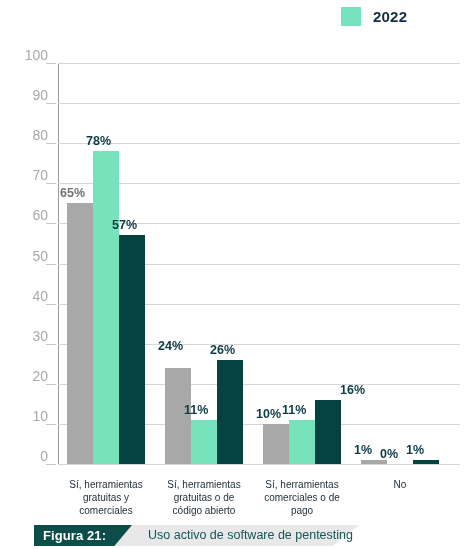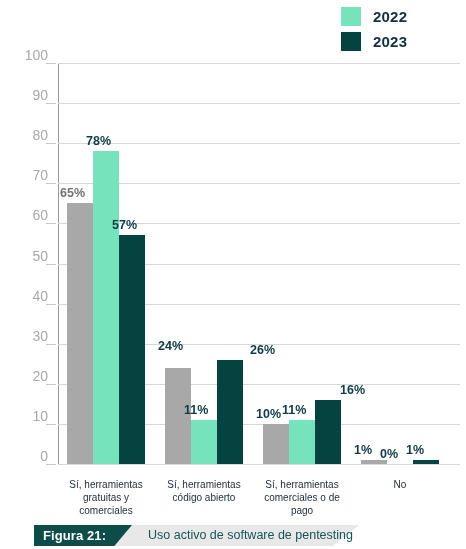--- a/index.html
+++ b/index.html
@@ -156,24 +156,20 @@
     line-height: 15px;
   }
 </style>
 </head>
 <body>
 
 <div id="legend">
   <div class="legend-row">
     <span class="legend-swatch" style="background: rgb(118, 227, 188);"></span>
     <span class="legend-label">2022</span>
-  </div>
-  <div class="legend-row">
-    <span class="legend-swatch" style="background: rgb(4, 67, 63);"></span>
-    <span class="legend-label">2023</span>
   </div>
 </div>
 
 <div id="ylabels">
     <div class="ylabel" style="top: 48px;">100</div>
     <div class="ylabel" style="top: 88.1px;">90</div>
     <div class="ylabel" style="top: 128.2px;">80</div>
     <div class="ylabel" style="top: 168.3px;">70</div>
     <div class="ylabel" style="top: 208.4px;">60</div>
     <div class="ylabel" style="top: 248.5px;">50</div>
@@ -220,39 +216,40 @@
     <div class="bar" style="left: 35px; width: 26px; height: 312.78px; background: rgb(118, 227, 188);"></div>
     <div class="bar-label" style="left: 28px; width: 40px; top: 72.22px; color: rgb(13, 59, 70);">78%</div>
     <div class="bar" style="left: 133px; width: 26px; height: 44.11px; background: rgb(118, 227, 188);"></div>
     <div class="bar-label" style="left: 126px; width: 40px; top: 340.89px; color: rgb(13, 59, 70);">11%</div>
     <div class="bar" style="left: 231px; width: 26px; height: 44.11px; background: rgb(118, 227, 188);"></div>
     <div class="bar-label" style="left: 224px; width: 40px; top: 340.89px; color: rgb(13, 59, 70);">11%</div>
     <div class="bar-label" style="left: 322px; width: 40px; top: 385px; color: rgb(13, 59, 70);">0%</div>
     <div class="bar" style="left: 61px; width: 26px; height: 228.57px; background: rgb(4, 67, 63);"></div>
     <div class="bar-label" style="left: 54px; width: 40px; top: 156.43px; color: rgb(13, 59, 70);">57%</div>
     <div class="bar" style="left: 159px; width: 26px; height: 104.26px; background: rgb(4, 67, 63);"></div>
-    <div class="bar-label" style="left: 152px; width: 40px; top: 280.74px; color: rgb(13, 59, 70); margin-left: 40px;">26%</div>
+    <div class="bar-label" style="left: 152px; width: 40px; top: 280.74px; color: rgb(13, 59, 70);">26%</div>
     <div class="bar" style="left: 257px; width: 26px; height: 64.16px; background: rgb(4, 67, 63);"></div>
     <div class="bar-label" style="left: 250px; width: 40px; top: 320.84px; color: rgb(13, 59, 70); margin-left: 32px;">16%</div>
     <div class="bar" style="left: 355px; width: 26px; height: 4.01px; background: rgb(4, 67, 63);"></div>
     <div class="bar-label" style="left: 348px; width: 40px; top: 380.99px; color: rgb(13, 59, 70);">1%</div>
   </div>
 
 <div id="caption-banner"></div>
 <div id="caption-tab"></div>
 <div id="caption-tab-text">Figura 21:</div>
 <div id="caption-title">Uso activo de software de pentesting</div>
 
 <div class="cat-label" style="left: 51px; width: 110px;">
     <div>Sí, herramientas</div>
     <div>gratuitas y</div>
     <div>comerciales</div>
   </div>
 <div class="cat-label" style="left: 149px; width: 110px;">
     <div>Sí, herramientas</div>
+    <div>gratuitas o de</div>
     <div>código abierto</div>
   </div>
 <div class="cat-label" style="left: 247px; width: 110px;">
     <div>Sí, herramientas</div>
     <div>comerciales o de</div>
     <div>pago</div>
   </div>
 <div class="cat-label" style="left: 345px; width: 110px;">
     <div>No</div>
   </div>

